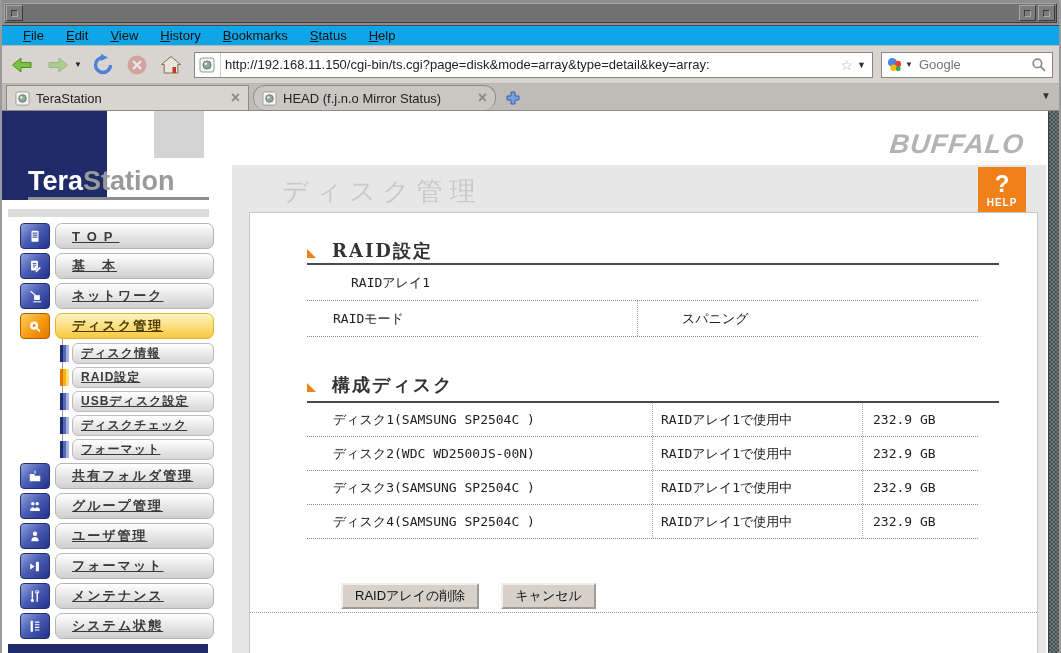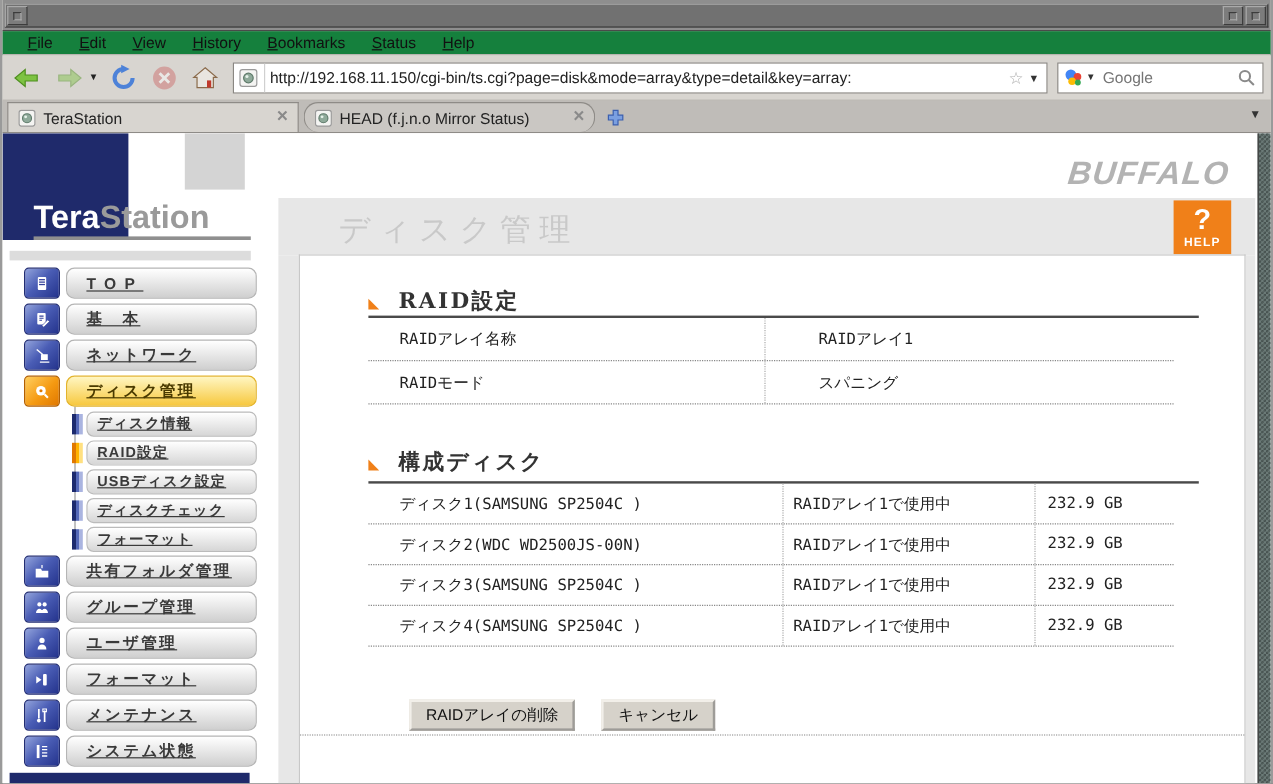--- a/index.html
+++ b/index.html
@@ -11,21 +11,21 @@
   .titlebar{height:26px;background:#8e8e8e;padding:3px 2px 2px 2px;border-bottom:1px solid #4a4a4a;}
   .tb-inner{height:20px;background:#717171;border-top:1px solid #a6a6a6;border-left:1px solid #a6a6a6;
     border-right:1px solid #3c3c3c;border-bottom:1px solid #3c3c3c;display:flex;align-items:center;
     justify-content:space-between;padding:0 1px;}
   .tb-btn{width:17px;height:16px;background:#7c7c7c;border-top:1px solid #aaa;border-left:1px solid #aaa;
     border-right:1px solid #3c3c3c;border-bottom:1px solid #3c3c3c;display:flex;align-items:center;justify-content:center;}
   .tb-btn .sq{width:7px;height:7px;border-top:1px solid #3c3c3c;border-left:1px solid #3c3c3c;
     border-right:1px solid #aaa;border-bottom:1px solid #aaa;background:#7c7c7c;}
   .tb-right{display:flex;gap:2px;}
   
-  .menubar{height:20px;background:#15803d;display:flex;align-items:center;padding-left:10px;gap:0;
+  .menubar{height:20px;background:#0ea5e9;display:flex;align-items:center;padding-left:10px;gap:0;
     border-bottom:1px solid #b8b5b0;}
   .mi{display:inline-block;font-size:13px;color:#111;padding:0 11px;cursor:default;}
   .mi::first-letter{text-decoration:underline;}
   
   .toolbar{height:38px;background:#d8d5d0;display:flex;align-items:center;padding:0 6px;gap:4px;
     border-bottom:1px solid #b8b5b0;}
   .tbtn{width:30px;height:30px;display:flex;align-items:center;justify-content:center;}
   .disabled{opacity:.45;}
   .ddarrow{font-size:8px;color:#222;margin:0 2px 0 -2px;}
   .urlbar{flex:1;height:26px;background:#fff;border:1px solid #8a8782;display:flex;align-items:center;margin:0 4px;}
@@ -385,21 +385,20 @@
 
       <div class="panel">
 
         <div class="sec-head" style="top:26px">
           <span class="sec-mark"></span>
           <span>RAID設定</span>
         </div>
         <div class="sec-line" style="top:50px"></div>
         <div class="tbl raid" style="top:52px">
           <div class="trow">
-            <div class="c-label">RAIDアレイ名称</div>
             <div class="c-value">RAIDアレイ1</div>
           </div>
           <div class="trow">
             <div class="c-label">RAIDモード</div>
             <div class="c-value">スパニング</div>
           </div>
         </div>
 
         <div class="sec-head" style="top:160px">
           <span class="sec-mark"></span>

